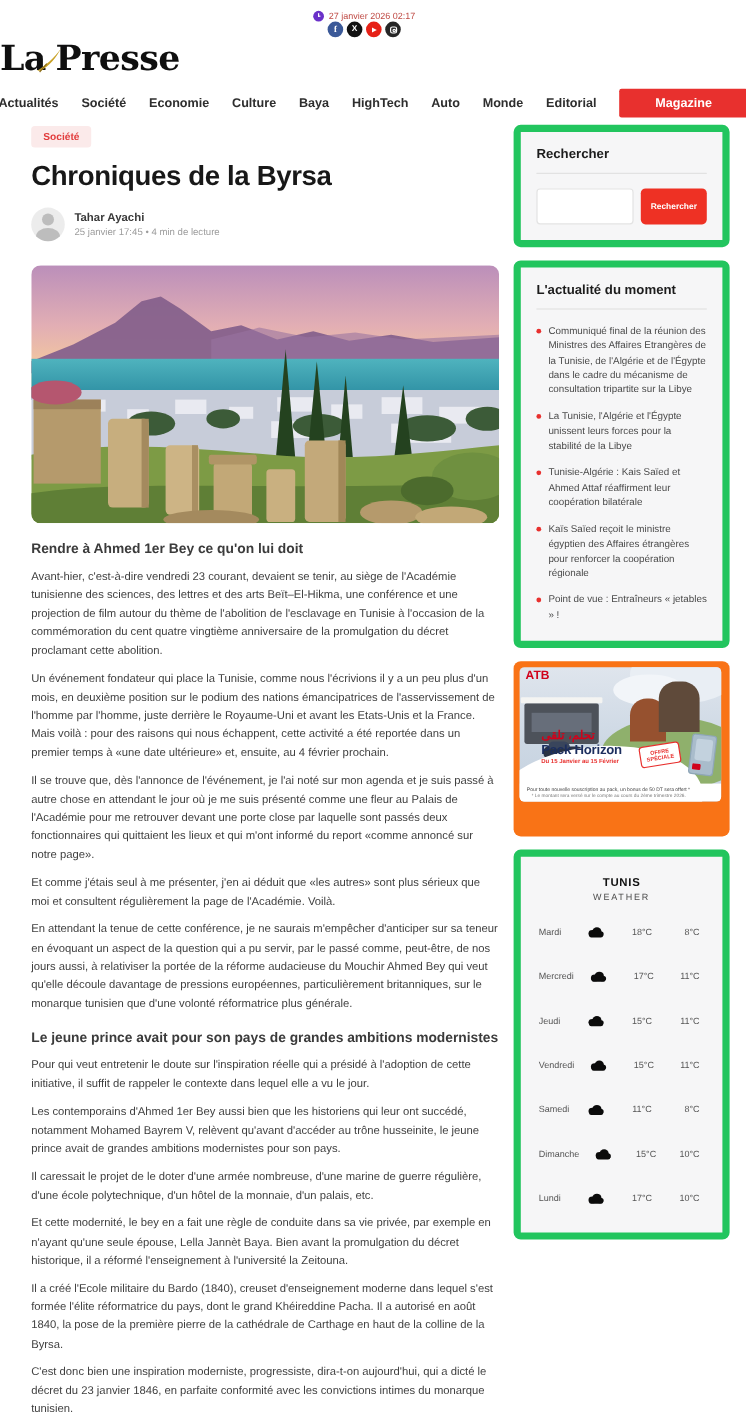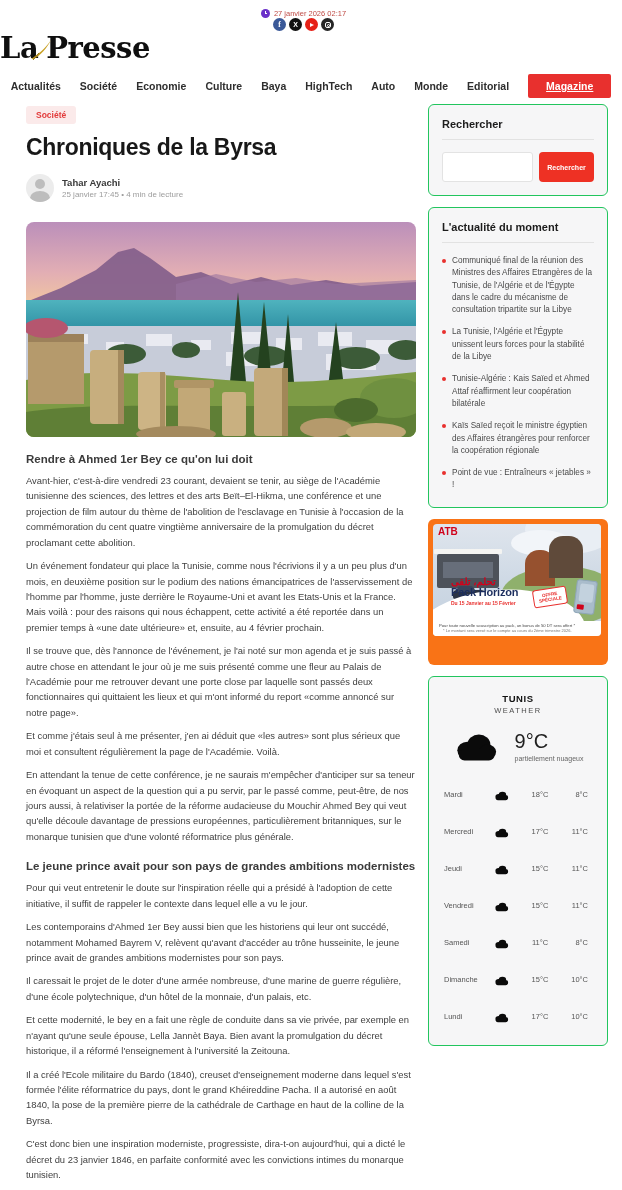--- a/index.html
+++ b/index.html
@@ -23,42 +23,42 @@
   .soc.ig { background:#262626; }
   .soc.ig i { width:6px; height:6px; border:1px solid #fff; border-radius:2px; position:relative; display:block;}
   .soc.ig i:after { content:""; position:absolute; left:1.4px; top:1.4px; width:1.6px; height:1.6px; border:0.8px solid #fff; border-radius:50%; }
   
   .logo-row { margin-top:0px; }
   .logo { font-family:"DejaVu Serif", serif; font-weight:700; font-size:29px; color:#0f0f0f; display:inline-flex; align-items:baseline; letter-spacing:-0.5px; }
   .quill { width:24px; height:22px; margin:0 -7px -1px -9px; position:relative; top:3px; }
   
   .nav { display:flex; justify-content:center; align-items:center; gap:19px; margin-top:9px; }
   .nav-item { font-size:10.5px; font-weight:700; color:#2e2e2e; cursor:pointer; padding:5px 0; }
-  .nav-magazine { background:#e8302e; color:#fff; font-size:10.5px; font-weight:700; padding:6px 18px; border-radius:2px; cursor:pointer;text-decoration:underline; }
+  .nav-magazine { background:#e8302e; color:#fff; font-size:10.5px; font-weight:700; padding:6px 30px; border-radius:2px; cursor:pointer; }
   
   .content { display:flex; align-items:flex-start; gap:12px; padding:6px 15px 0 26px; }
   .main { width:390px; flex:none; }
   .sidebar { width:180px; flex:none; display:flex; flex-direction:column; gap:11px; }
   
   .cat-tag { display:inline-block; background:#fbeaea; color:#e23b3b; font-size:8.5px; font-weight:700; padding:4px 10px; border-radius:3px; cursor:pointer; }
   h1.title { font-size:23px; font-weight:700; color:#181818; letter-spacing:-0.3px; margin:10px 0 13px; }
   .author-row { display:flex; align-items:center; gap:8px; margin-bottom:20px; }
   .avatar { width:28px; height:28px; border-radius:50%; background:#ececec; overflow:hidden; flex:none; position:relative;}
   .avatar:before { content:""; position:absolute; left:9px; top:5px; width:10px; height:10px; border-radius:50%; background:#bdbdbd; }
   .avatar:after  { content:""; position:absolute; left:4px; top:17px; width:20px; height:14px; border-radius:50%; background:#bdbdbd; }
   .a-name { font-size:9.5px; font-weight:600; color:#3a3a3a; }
   .a-meta { font-size:8px; color:#9c9c9c; margin-top:2.5px; }
   
   .hero { width:390px; height:215px; border-radius:8px; overflow:hidden; margin-bottom:12px; }
   .hero svg { display:block; }
   
   h2.sub { font-size:11.5px; font-weight:600; color:#3b3b3b; margin:16px 0 1px; }
   p.body { font-size:9.4px; line-height:1.64; color:#3f3f3f; margin:8px 0; }
   
-  .card { background:#f6f6f7; border:1px solid #22c55e; border-radius:6px; padding:13px; }
+  .card { background:#f6f6f7; border:6px solid #22c55e; border-radius:6px; padding:13px; }
   .card h3 { font-size:11px; font-weight:700; color:#1c1c1c; padding-bottom:9px; margin-bottom:12px; border-bottom:1px solid #e2e2e2; }
   .search-row { display:flex; gap:6px; }
   .search-input { flex:1; min-width:0; height:30px; border:1px solid #e3e3e3; border-radius:3px; background:#fff; padding:0 6px; font-size:9px; }
   .search-btn { width:55px; height:30px; flex:none; background:#ee3124; color:#fff; font-size:7px; font-weight:700; border:none; border-radius:4px; cursor:pointer; font-family:"Liberation Sans",sans-serif;}
   .news-list { list-style:none; }
   .news-list li { display:flex; gap:6px; font-size:8.2px; line-height:1.5; color:#4a4a4a; margin-bottom:10px; cursor:pointer; }
   .news-list li:last-child { margin-bottom:2px; }
   .bullet { width:4px; height:4px; border-radius:50%; background:#e8302e; flex:none; margin-top:4px; }
   
   .ad-card { background:#f97316; border-radius:6px; padding:5px 5px 29px; }
@@ -335,34 +335,20 @@
         </div>
         <span class="ad-badge">OFFRE SPÉCIALE</span>
         <div class="ad-fine1">Pour toute nouvelle souscription au pack, un bonus de 50 DT sera offert *</div>
         <div class="ad-fine2">* Le montant sera versé sur le compte au cours du 2ème trimestre 2026.</div>
       </div>
     </div>
 
     <div class="card weather">
       <div class="w-city">TUNIS</div>
       <div class="w-sub">WEATHER</div>
-      <div class="w-now">
-        <svg width="46" height="32" viewBox="0 0 64 44">
-          <g fill="currentColor">
-            <ellipse cx="20" cy="28" rx="14" ry="12"></ellipse>
-              <ellipse cx="36" cy="20" rx="16" ry="14"></ellipse>
-            <ellipse cx="48" cy="30" rx="12" ry="10"></ellipse>
-              <rect x="8" y="26" width="50" height="16" rx="8"></rect>
-          </g>
-        </svg>
-        <div>
-          <div class="w-temp">9°C</div>
-          <div class="w-cond">partiellement nuageux</div>
-        </div>
-      </div>
       <div class="w-rows">
 
           <div class="w-row">
             <span class="w-day">Mardi</span>
             <span class="w-ic">
               <svg width="15" height="11" viewBox="0 0 64 44">
                 <g fill="currentColor">
                   <ellipse cx="20" cy="28" rx="14" ry="12"></ellipse>
                   <ellipse cx="36" cy="20" rx="16" ry="14"></ellipse>
                   <ellipse cx="48" cy="30" rx="12" ry="10"></ellipse>

